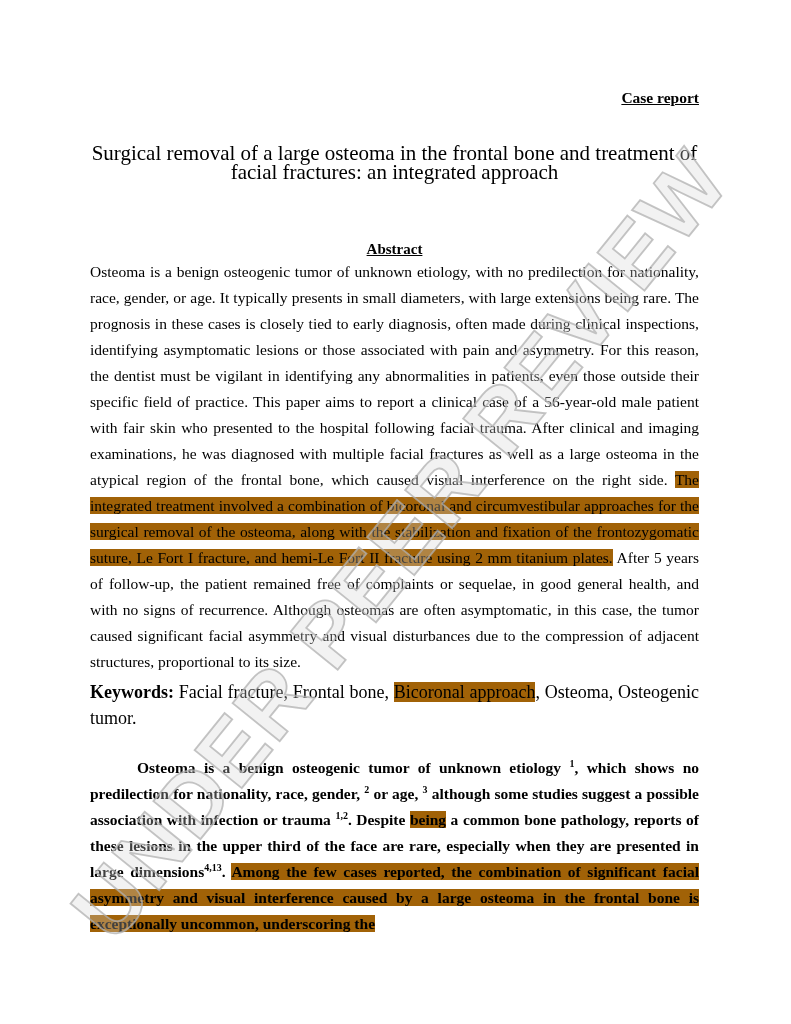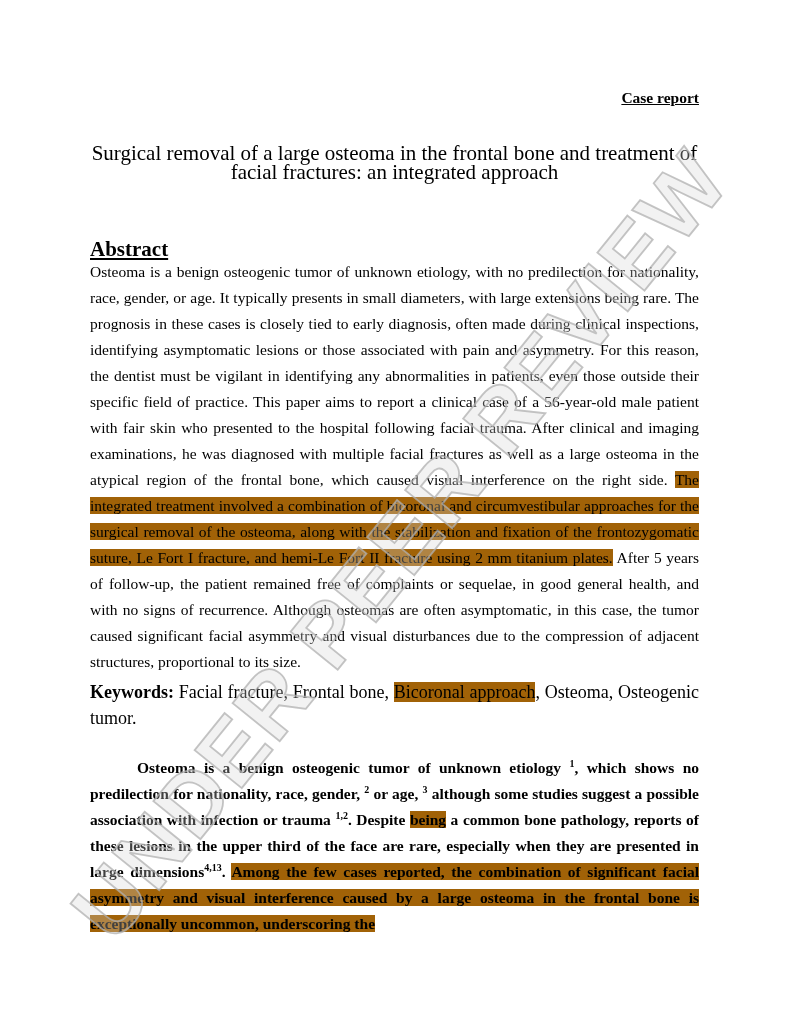--- a/index.html
+++ b/index.html
@@ -30,25 +30,26 @@
     margin-bottom: 36px;
   }
   .title {
     font-size: 21px;
     font-weight: normal;
     text-align: center;
     line-height: 19px;
     margin-bottom: 57px;
   }
   .section-heading {
-    font-size: 21px;
+    font-size: 15px;
     font-weight: bold;
     text-decoration: underline;
     line-height: 20px;
     margin-bottom: 0;
+    text-align: center;
   }
   .body-par {
     font-size: 15.5px;
     line-height: 26px;
     text-align: justify;
     margin-bottom: 4px;
   }
   .keywords {
     font-size: 18px;
     line-height: 26px;

